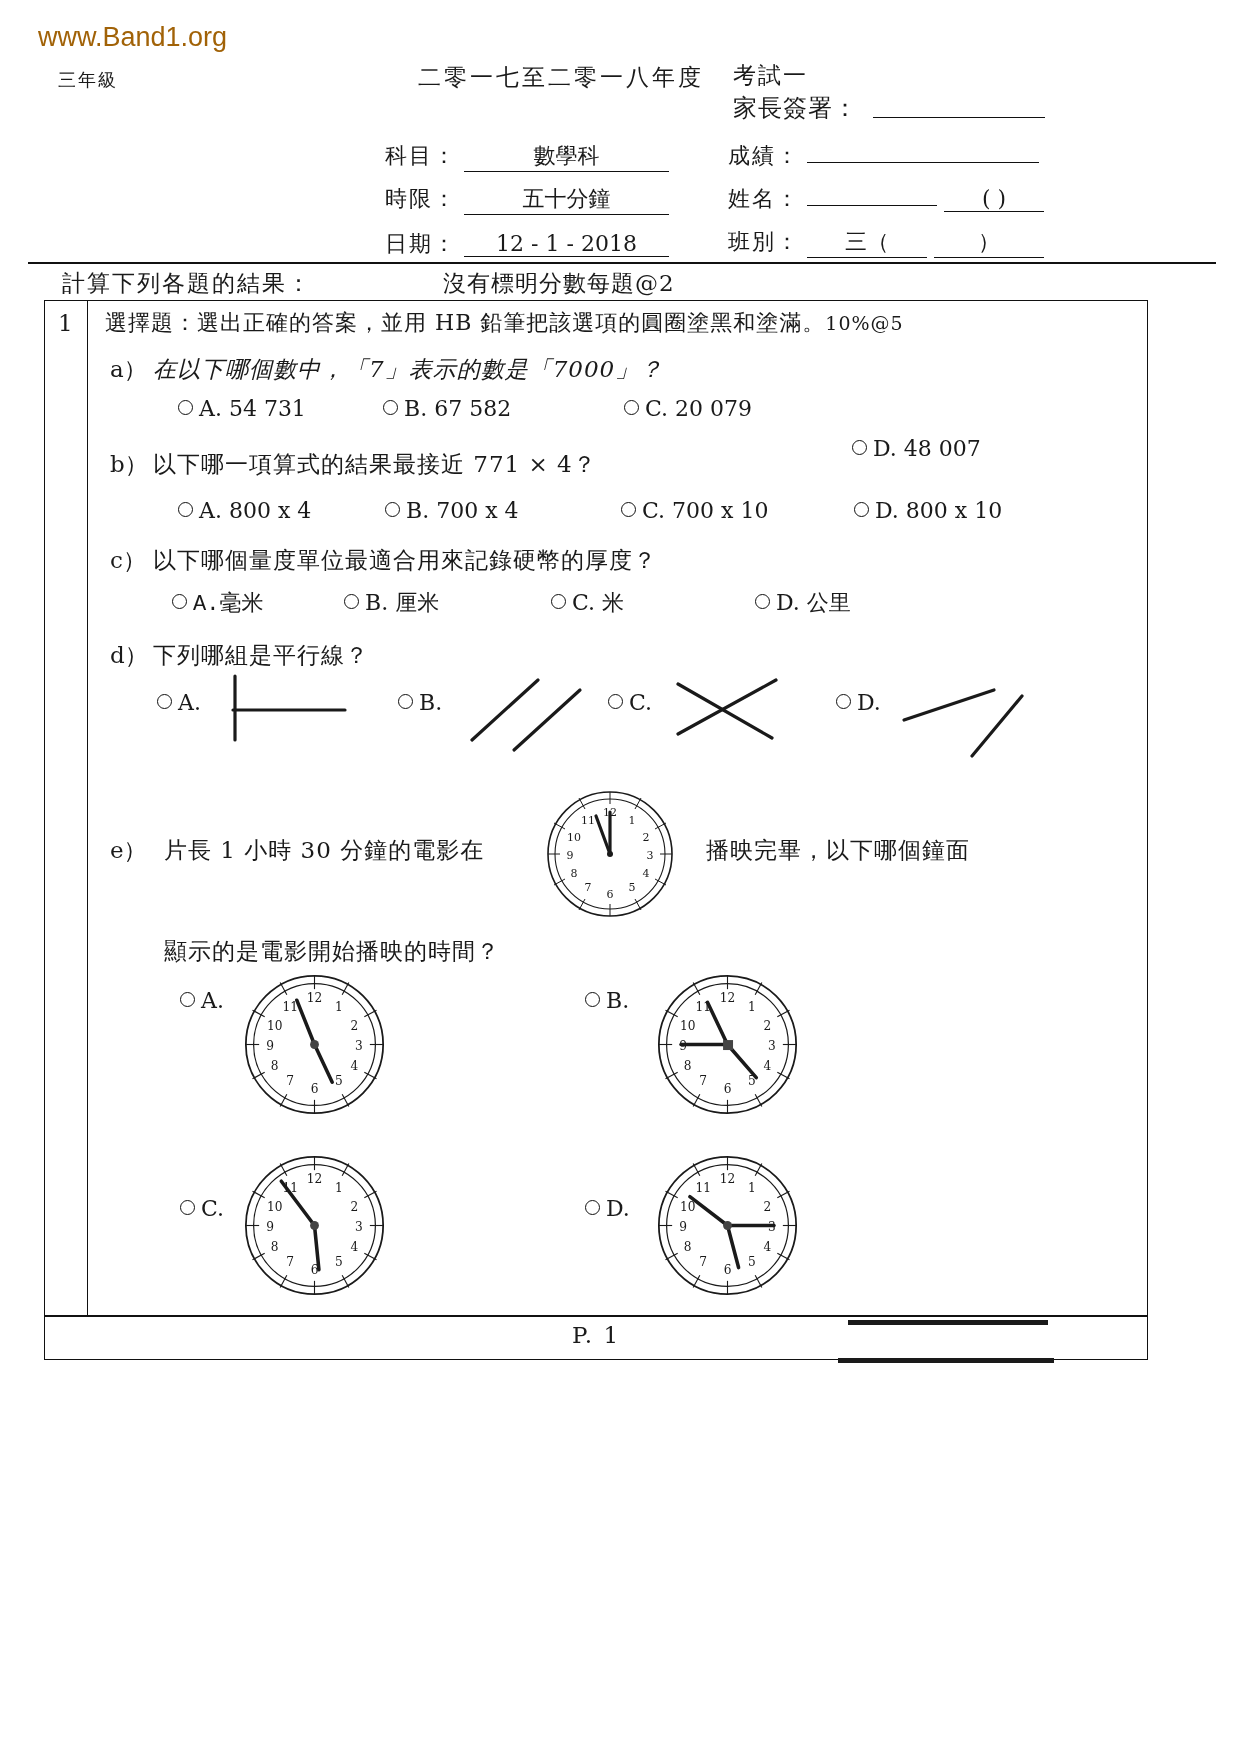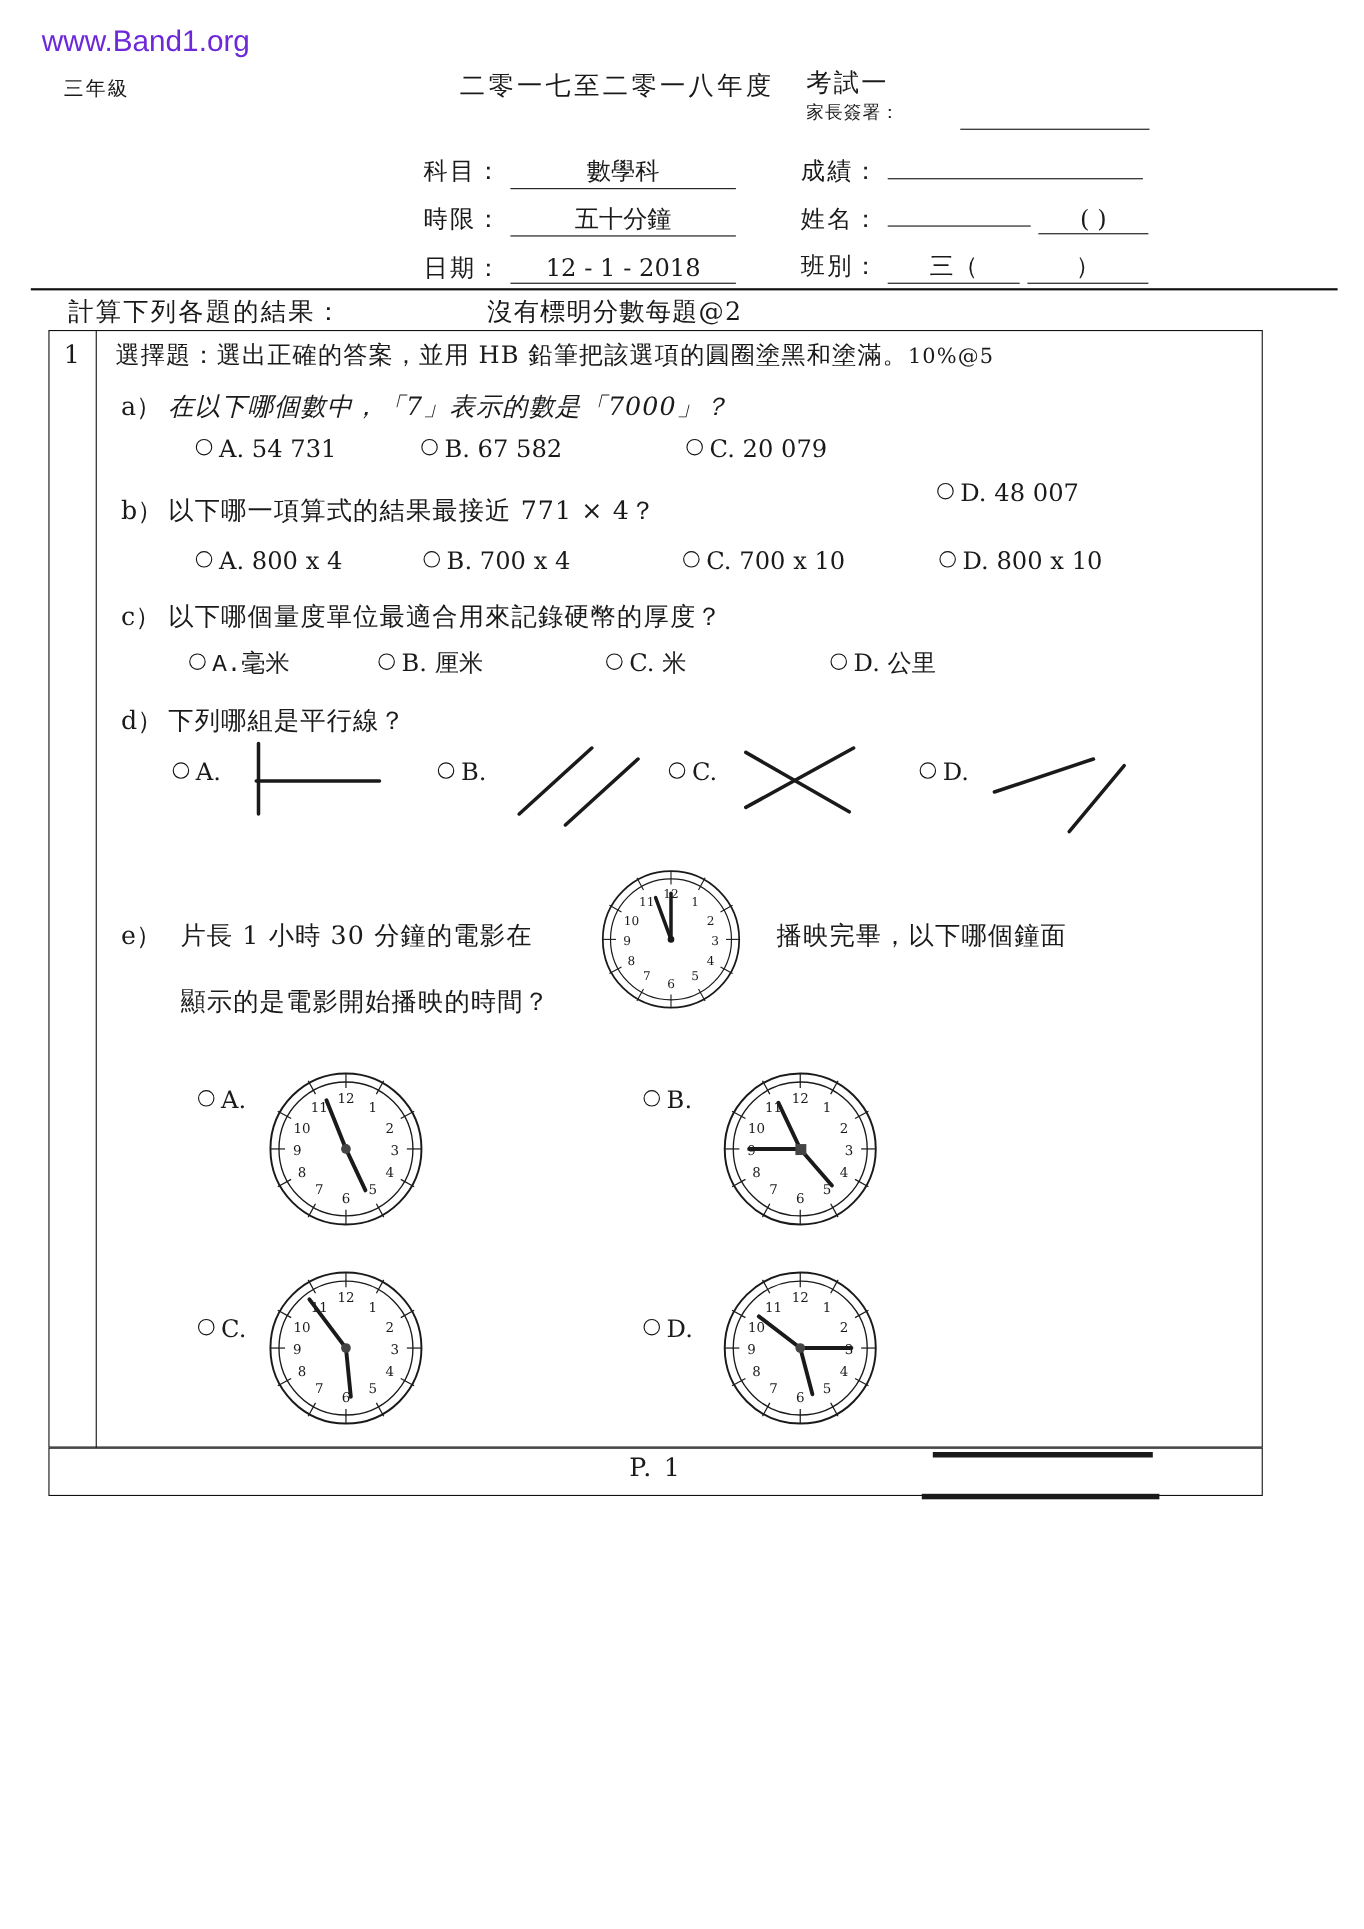--- a/index.html
+++ b/index.html
@@ -10,37 +10,37 @@
     color:#1a1a1a;
     position:relative;
     overflow:hidden;
   }
   .page { position:absolute; inset:0; }
 
   
   .site-url {
     position:absolute; left:38px; top:22px;
     font-family:"Liberation Sans", sans-serif;
-    font-size:27px; color:#6d28d9;
+    font-size:27px; color:#a16207;
   }
   .grade {
     position:absolute; left:58px; top:68px;
     font-size:18px; letter-spacing:2px;font-family:Liberation Mono, monospace;
   }
   .school-year {
     position:absolute; left:418px; top:62px;
     font-size:23px; letter-spacing:3px;
   }
   .exam-name {
     position:absolute; left:733px; top:60px;
     font-size:23px; letter-spacing:2px;
   }
   .sign-label {
     position:absolute; left:733px; top:92px;
-    font-size:16px; letter-spacing:1px;
+    font-size:24px; letter-spacing:1px;
   }
   .sign-line {
     position:absolute; left:873px; top:117px;
     width:172px; height:0; border-bottom:1.6px solid #111;
   }
 
   
   .info-row { position:absolute; font-size:22px; }
   .lbl { letter-spacing:2px;margin-top:46px; }
   .uline { display:inline-block; border-bottom:1.6px solid #111; text-align:center; }
@@ -224,21 +224,21 @@
 
   <div class="opt" style="left:836px; top:690px;"><span class="circ"></span><span>D.</span></div>
   <svg style="left:896px; top:672px;" width="140" height="95">
     <line class="ink" x1="8" y1="48" x2="98" y2="18"></line>
     <line class="ink" x1="76" y1="84" x2="126" y2="24"></line>
   </svg>
 
   <div class="sub" style="left:110px; top:835px;">e）</div>
   <div class="qline" style="left:164px; top:835px;">片長 1 小時 30 分鐘的電影在</div>
   <div class="qline" style="left:706px; top:835px;">播映完畢，以下哪個鐘面</div>
-  <div class="qline" style="left:164px; top:895px;">顯示的是電影開始播映的時間？</div>
+  <div class="qline" style="left:164px; top:936px;">顯示的是電影開始播映的時間？</div>
 
   <svg class="clock" style="left:540px; top:784px;" width="140" height="140" viewBox="0 0 140 140">
     <circle cx="70" cy="70" r="62" fill="#fff" stroke="#1a1a1a" stroke-width="1.6"></circle>
     <circle cx="70" cy="70" r="55" fill="none" stroke="#1a1a1a" stroke-width="1.1"></circle>
     <g stroke="#1a1a1a" stroke-width="1">
       <line x1="70" y1="8" x2="70" y2="20"></line>
         <line x1="70" y1="120" x2="70" y2="132"></line>
       <line x1="8" y1="70" x2="20" y2="70"></line>
         <line x1="120" y1="70" x2="132" y2="70"></line>
       <line x1="101" y1="14" x2="95" y2="25"></line>

